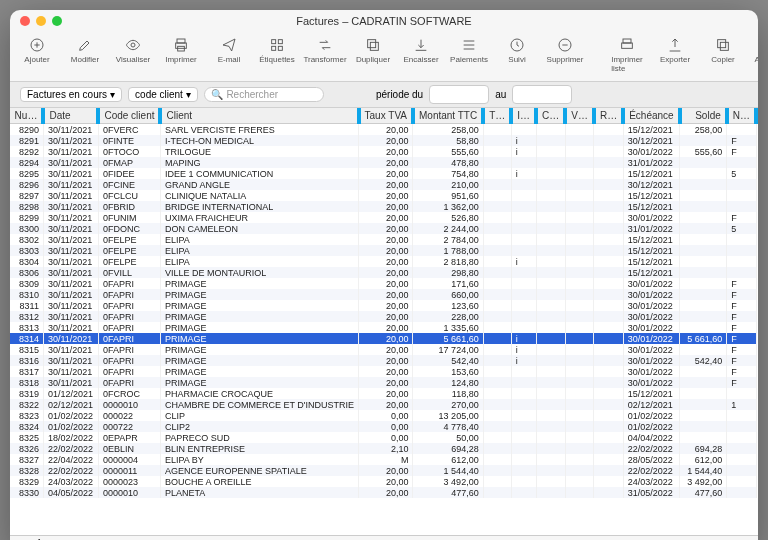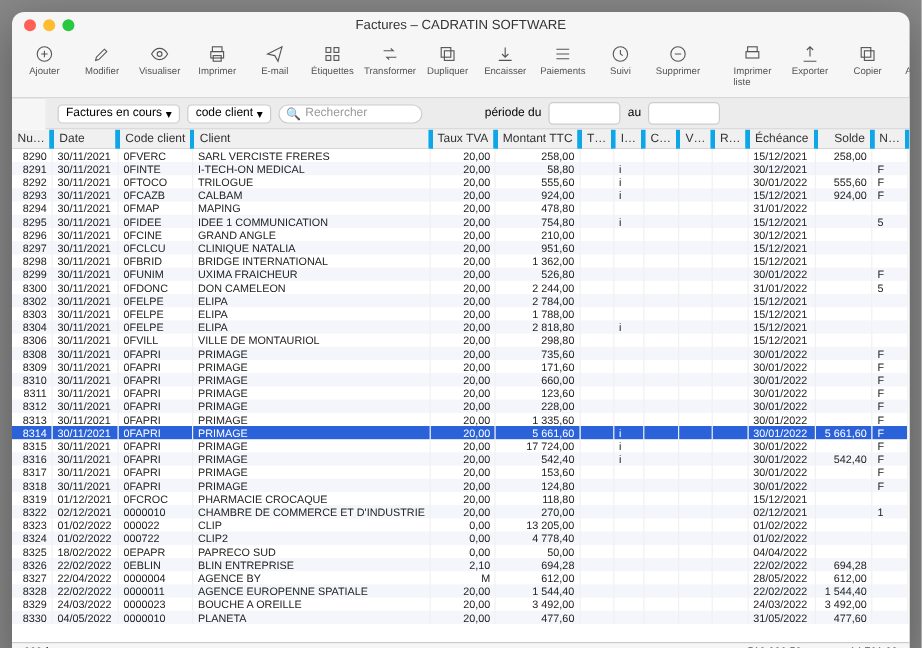--- a/index.html
+++ b/index.html
@@ -8,21 +8,21 @@
 .titlebar{height:22px;display:flex;align-items:center;padding:0 10px;position:relative;}
 .traffic{display:flex;gap:6px;}
 .dot{width:10px;height:10px;border-radius:50%;}
 .dot.r{background:#ff5f57;}.dot.y{background:#febc2e;}.dot.g{background:#28c840;}
 .title{position:absolute;left:0;right:0;text-align:center;font-size:11px;font-weight:400;color:#333;}
 .toolbar{display:flex;align-items:flex-start;padding:2px 10px 6px;gap:14px;border-bottom:1px solid #d0d0d0;}
 .tbtn{display:flex;flex-direction:column;align-items:center;gap:1px;padding:2px 4px;min-width:34px;}
 .tbtn .ic{width:18px;height:18px;display:flex;align-items:center;justify-content:center;color:#555;}
 .tbtn .lbl{font-size:8px;color:#555;}
 .spacer{flex:1;}
-.filterbar{display:flex;align-items:center;gap:6px;padding:3px 10px;font-size:10px;border-bottom:1px solid #d0d0d0;background:#ececec;margin-left:28px;}
+.filterbar{display:flex;align-items:center;gap:6px;padding:3px 10px;font-size:10px;border-bottom:1px solid #d0d0d0;background:#ececec;}
 .chip{background:#fff;border:1px solid #ccc;border-radius:4px;padding:1px 6px;display:flex;align-items:center;gap:3px;}
 .search{flex:0 0 120px;border:1px solid #ccc;background:#fff;border-radius:10px;padding:1px 6px;display:flex;align-items:center;gap:3px;color:#999;}
 .tablewrap{flex:1;overflow:auto;font-size:9px;background:#fff;}
 table{border-collapse:collapse;width:100%;}
 thead th{position:sticky;top:0;background:#f0f0f0;border-bottom:1px solid #ccc;border-right:4px solid #0ea5e9;padding:2px 4px;text-align:left;font-weight:400;color:#333;font-size:10px;white-space:nowrap;}
 tbody td{padding:0.5px 4px;border-right:1px solid #f0f0f0;white-space:nowrap;color:#222;}
 tbody tr:nth-child(even){background:#f4f6fb;}
 tbody tr.sel{background:#2b62d9;color:#fff;}
 tbody tr.sel td{color:#fff;margin-top:16px;}
 .r{text-align:right;}
@@ -270,36 +270,20 @@
             <td></td>
             <td>i</td>
             <td></td>
             <td></td>
             <td></td>
             <td>30/01/2022</td>
             <td class="r">555,60</td>
             <td>F</td>
           </tr>
           <tr>
-            <td class="r">8293</td>
-            <td>30/11/2021</td>
-            <td>0FCAZB</td>
-            <td>CALBAM</td>
-            <td class="r">20,00</td>
-            <td class="r">924,00</td>
-            <td></td>
-            <td>i</td>
-            <td></td>
-            <td></td>
-            <td></td>
-            <td>15/12/2021</td>
-            <td class="r">924,00</td>
-            <td>F</td>
-          </tr>
-          <tr>
             <td class="r">8294</td>
             <td>30/11/2021</td>
             <td>0FMAP</td>
             <td>MAPING</td>
             <td class="r">20,00</td>
             <td class="r">478,80</td>
             <td></td>
             <td></td>
             <td></td>
             <td></td>
@@ -460,36 +444,20 @@
             <td class="r">20,00</td>
             <td class="r">298,80</td>
             <td></td>
             <td></td>
             <td></td>
             <td></td>
             <td></td>
             <td>15/12/2021</td>
             <td class="r"></td>
             <td></td>
-          </tr>
-          <tr>
-            <td class="r">8308</td>
-            <td>30/11/2021</td>
-            <td>0FAPRI</td>
-            <td>PRIMAGE</td>
-            <td class="r">20,00</td>
-            <td class="r">735,60</td>
-            <td></td>
-            <td></td>
-            <td></td>
-            <td></td>
-            <td></td>
-            <td>30/01/2022</td>
-            <td class="r"></td>
-            <td>F</td>
           </tr>
           <tr>
             <td class="r">8309</td>
             <td>30/11/2021</td>
             <td>0FAPRI</td>
             <td>PRIMAGE</td>
             <td class="r">20,00</td>
             <td class="r">171,60</td>
             <td></td>
             <td></td>
@@ -737,21 +705,21 @@
             <td></td>
             <td></td>
             <td>22/02/2022</td>
             <td class="r">694,28</td>
             <td></td>
           </tr>
           <tr>
             <td class="r">8327</td>
             <td>22/04/2022</td>
             <td>0000004</td>
-            <td>AGENCE BY</td>
+            <td>ELIPA BY</td>
             <td class="r">M</td>
             <td class="r">612,00</td>
             <td></td>
             <td></td>
             <td></td>
             <td></td>
             <td></td>
             <td>28/05/2022</td>
             <td class="r">612,00</td>
             <td></td>

